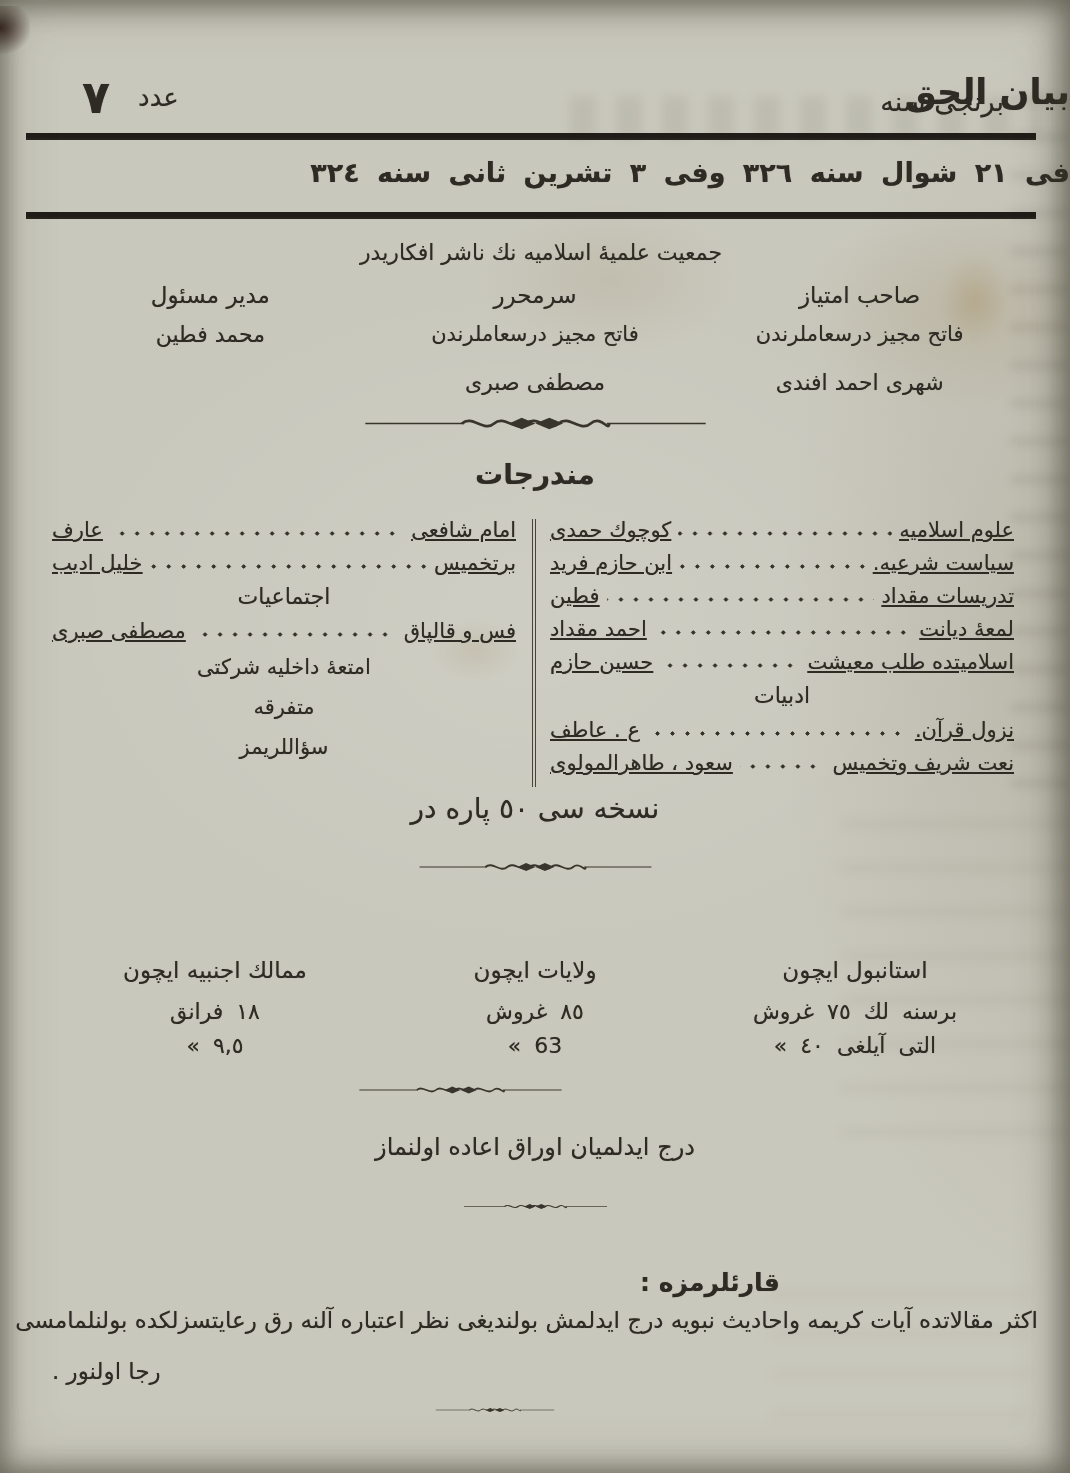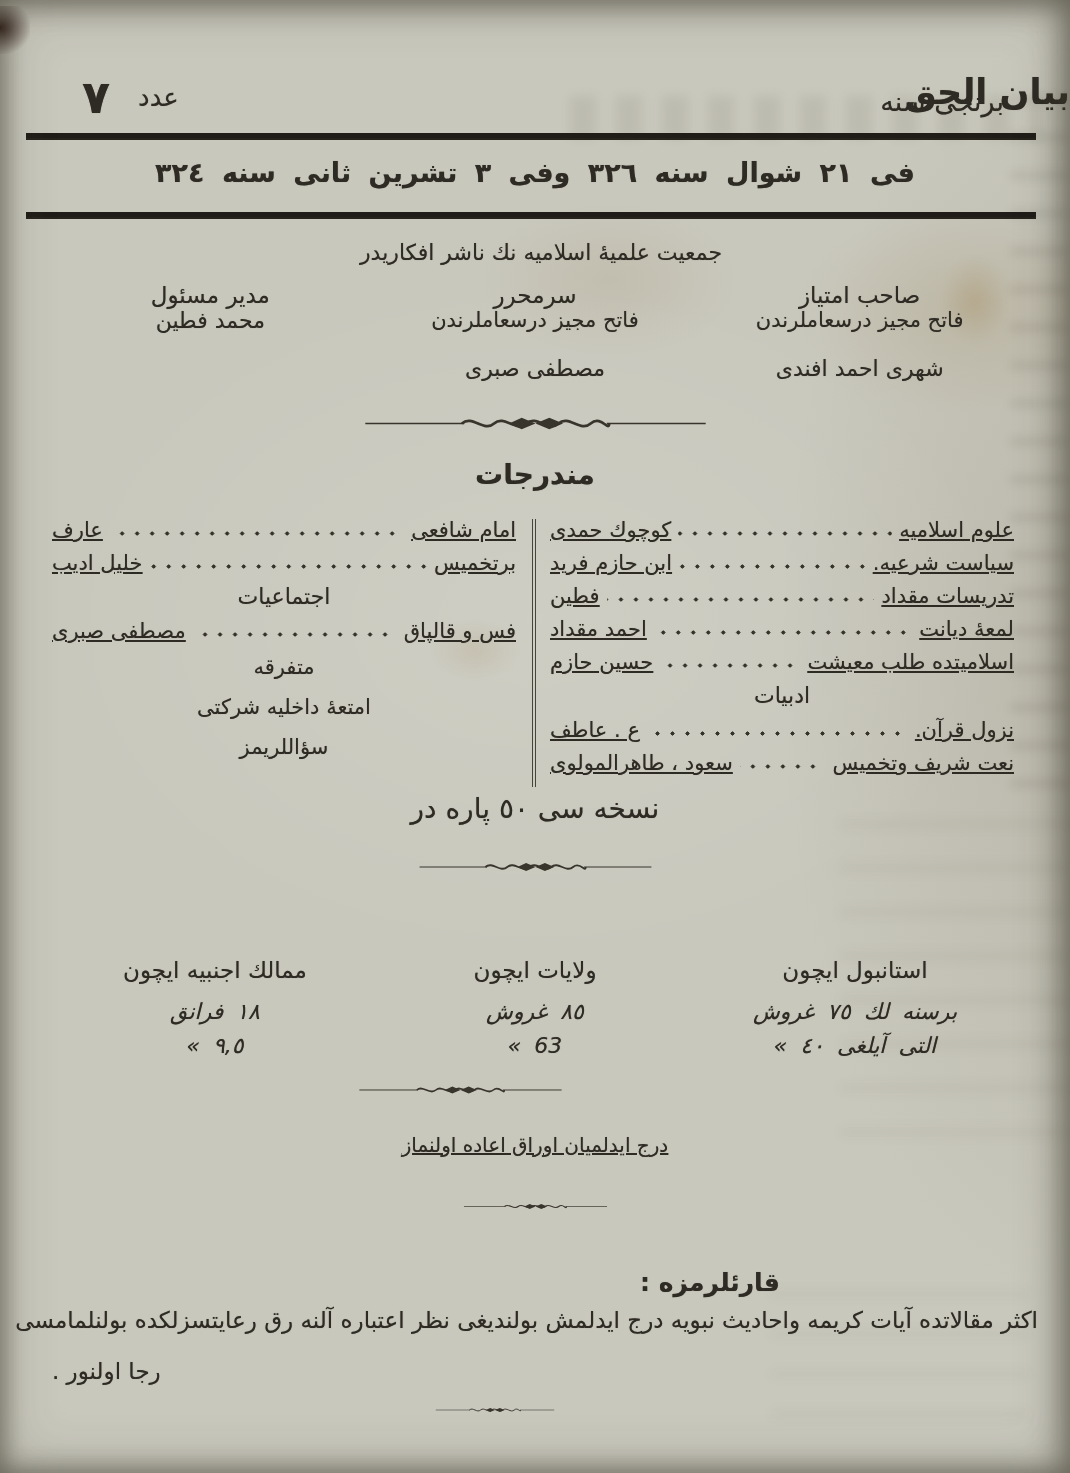--- a/index.html
+++ b/index.html
@@ -47,27 +47,27 @@
   .rule-2 { top:212px; }
   .orn-wrap { position:absolute; left:0; right:0; display:flex; justify-content:center; }
   .orn { display:block; opacity:.92; }
 
   
   .year   { position:absolute; right:66px; top:86px;  font-size:27px; }
   .title  { position:absolute; left:0; right:0; top:72px; text-align:right; font-size:35px; font-weight:bold; }
   .issue  { position:absolute; left:82px; top:74px; display:flex; direction:rtl; align-items:center; gap:28px; }
   .issue-label  { font-size:26px; }
   .issue-number { font-size:46px; font-weight:bold; line-height:1; }
-  .date { position:absolute; left:0; right:0; top:157px; text-align:center; font-size:27px; font-weight:bold; word-spacing:8px; }
+  .date { position:absolute; left:0; right:0; top:157px; font-size:27px; font-weight:bold; word-spacing:8px; }
 
   
   .pub-statement { position:absolute; left:12px; right:0; top:240px; text-align:center; font-size:22px; }
   .roles { position:absolute; top:282px; left:48px; right:48px; display:flex; }
   .role-col { flex:1; text-align:center; }
-  .role-title { font-size:23px; }
+  .role-title { font-size:23px; margin-bottom:14px; }
   .role-line  { font-size:21px; margin-bottom:24px; }
   .role-name  { font-size:22px; }
   .role-name-only { margin-top:0; }
 
   
   .toc-heading { position:absolute; left:0; right:0; top:458px; text-align:center; font-size:28px; font-weight:bold; }
   .toc { position:absolute; top:513px; right:56px; left:52px; display:flex; }
   .toc-col { flex:1; }
   .toc-col-right { padding-left:14px; }
   .toc-col-left  { padding-right:16px; }
@@ -80,24 +80,24 @@
             background-size:15px 7px; background-repeat:repeat-x; background-position:center; }
   .toc-section { text-align:center; font-size:22px; height:35px; line-height:35px; }
   .toc-plain { text-align:center; font-size:21px; height:40px; line-height:40px; }
 
   
   .price { position:absolute; left:0; right:0; top:792px; text-align:center; font-size:28px; }
   .sub-heading { position:absolute; left:0; right:0; top:919px; text-align:center; font-size:24px; }
   .sub-cols { position:absolute; top:957px; right:55px; left:55px; display:flex; }
   .sub-col { flex:1; text-align:center; }
   .sub-header { font-size:23px; margin-bottom:12px; }
-  .sub-row { font-size:22px; line-height:34px; word-spacing:6px;font-style:italic; }
-
-  
-  .notice { position:absolute; left:0; right:0; top:1133px; text-align:center; font-size:20px;text-decoration:underline; }
+  .sub-row { font-size:22px; line-height:34px; word-spacing:6px; }
+
+  
+  .notice { position:absolute; left:0; right:0; top:1133px; text-align:center; font-size:24px; }
   .readers-heading { position:absolute; right:0; left:350px; top:1268px; text-align:center; font-size:25px; font-weight:bold; }
   .readers-line1 { position:absolute; top:1307px; right:32px; left:30px; font-size:23px;
                    text-align:justify; text-align-last:justify; white-space:nowrap; }
   .readers-line2 { position:absolute; top:1358px; left:52px; font-size:23px; }
 
   .orn-1 { top:412px; }
   .orn-2 { top:859px; }
   .orn-3 { top:1083px; right:150px; }
   .orn-4 { top:1201px; }
   .orn-5 { top:1405px; right:80px; filter:blur(.4px); }
@@ -215,22 +215,22 @@
         <span class="toc-title">برتخميس</span>
         <span class="leader"></span>
         <span class="toc-author">خليل اديب</span>
       </div>
       <div class="toc-section">اجتماعيات</div>
       <div class="toc-entry">
         <span class="toc-title">فس و قالپاق</span>
         <span class="leader"></span>
         <span class="toc-author">مصطفى صبرى</span>
       </div>
+      <div class="toc-plain">امتعهٔ داخليه شركتى</div>
       <div class="toc-plain">متفرقه</div>
-      <div class="toc-plain">امتعهٔ داخليه شركتى</div>
       <div class="toc-plain">سؤاللريمز</div>
     </div>
   </div>
 
   <div class="price">نسخه سى ٥٠ پاره در</div>
 
   <div class="orn-wrap orn-2">
     <svg class="orn" viewBox="0 0 300 20" width="235" height="16">
         <use href="#ornG"></use>
       </svg>

